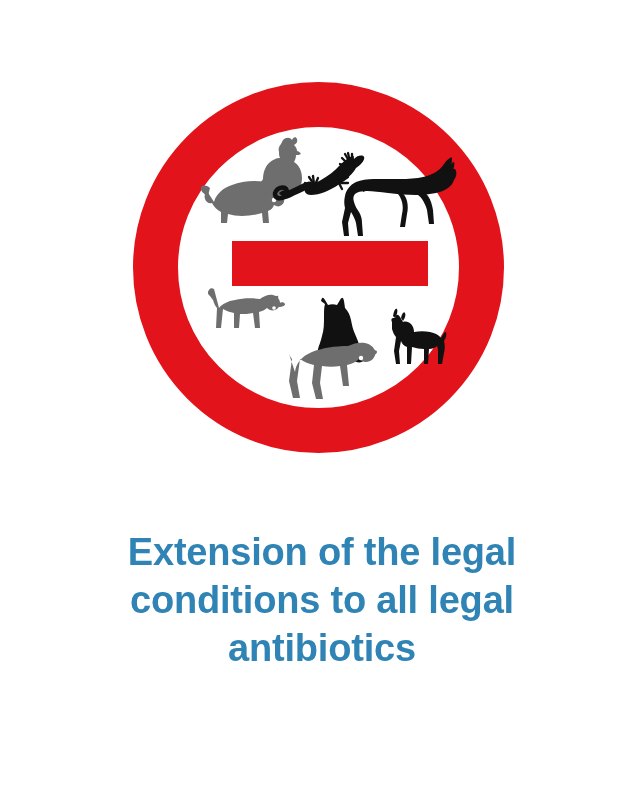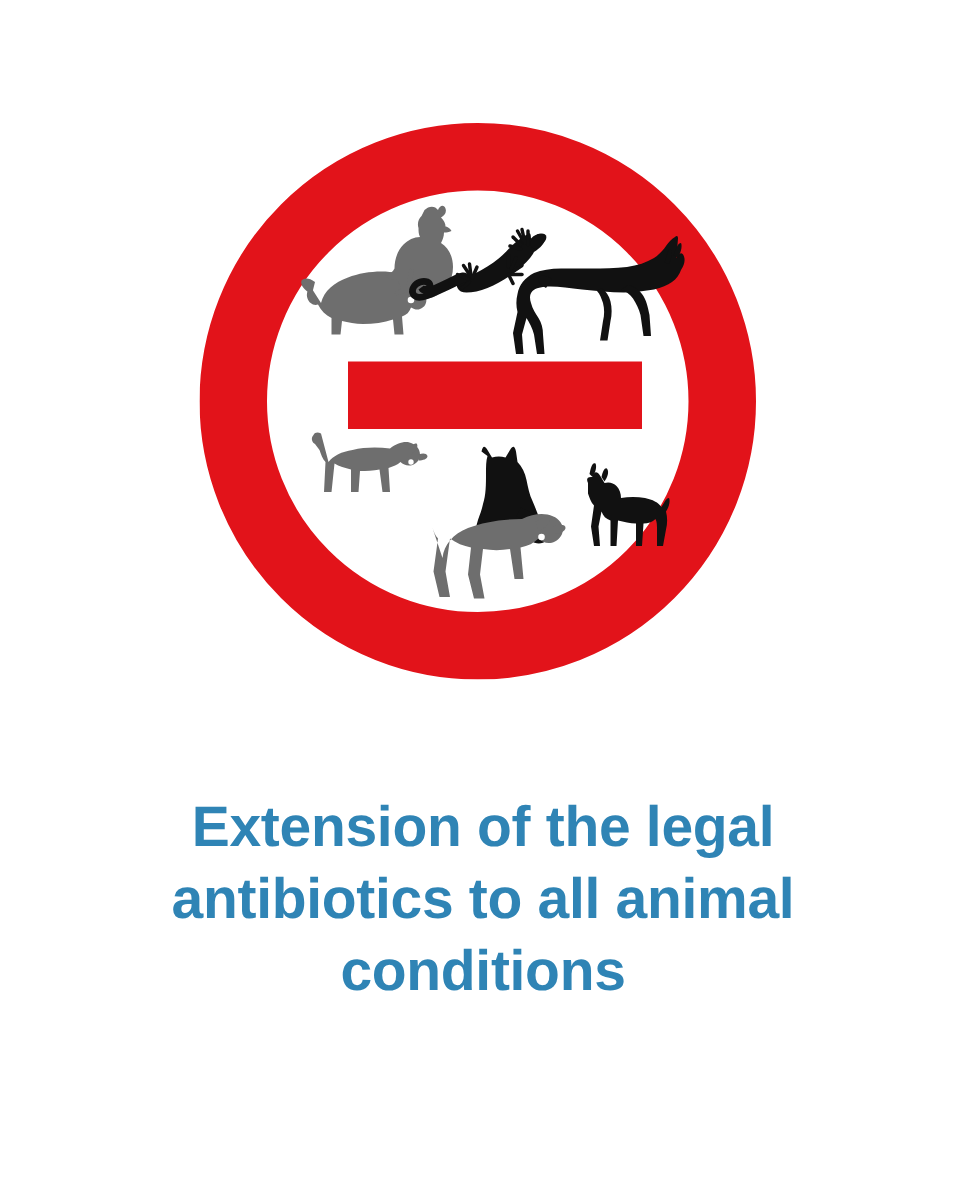--- a/index.html
+++ b/index.html
@@ -301,17 +301,17 @@
         <path d="M224,266 c4,-3 8,-4 9,-2 c1,2 -2,6 -7,8 z"></path>
         <path d="M236,269 c5,-2 8,-1 8,1 c0,2 -4,4 -8,4 z"></path>
         <circle cx="228" cy="276" r="2.2" fill="#ffffff"></circle>
       </g>
 
     </svg>
   </div>
 
   <div id="caption">
     <span class="cap-line">Extension of the legal</span>
-    <span class="cap-line">antibiotics to all animal</span>
-    <span class="cap-line">conditions</span>
+    <span class="cap-line">conditions to all legal</span>
+    <span class="cap-line">antibiotics</span>
   </div>
 
 </div>
 
 </body></html>

